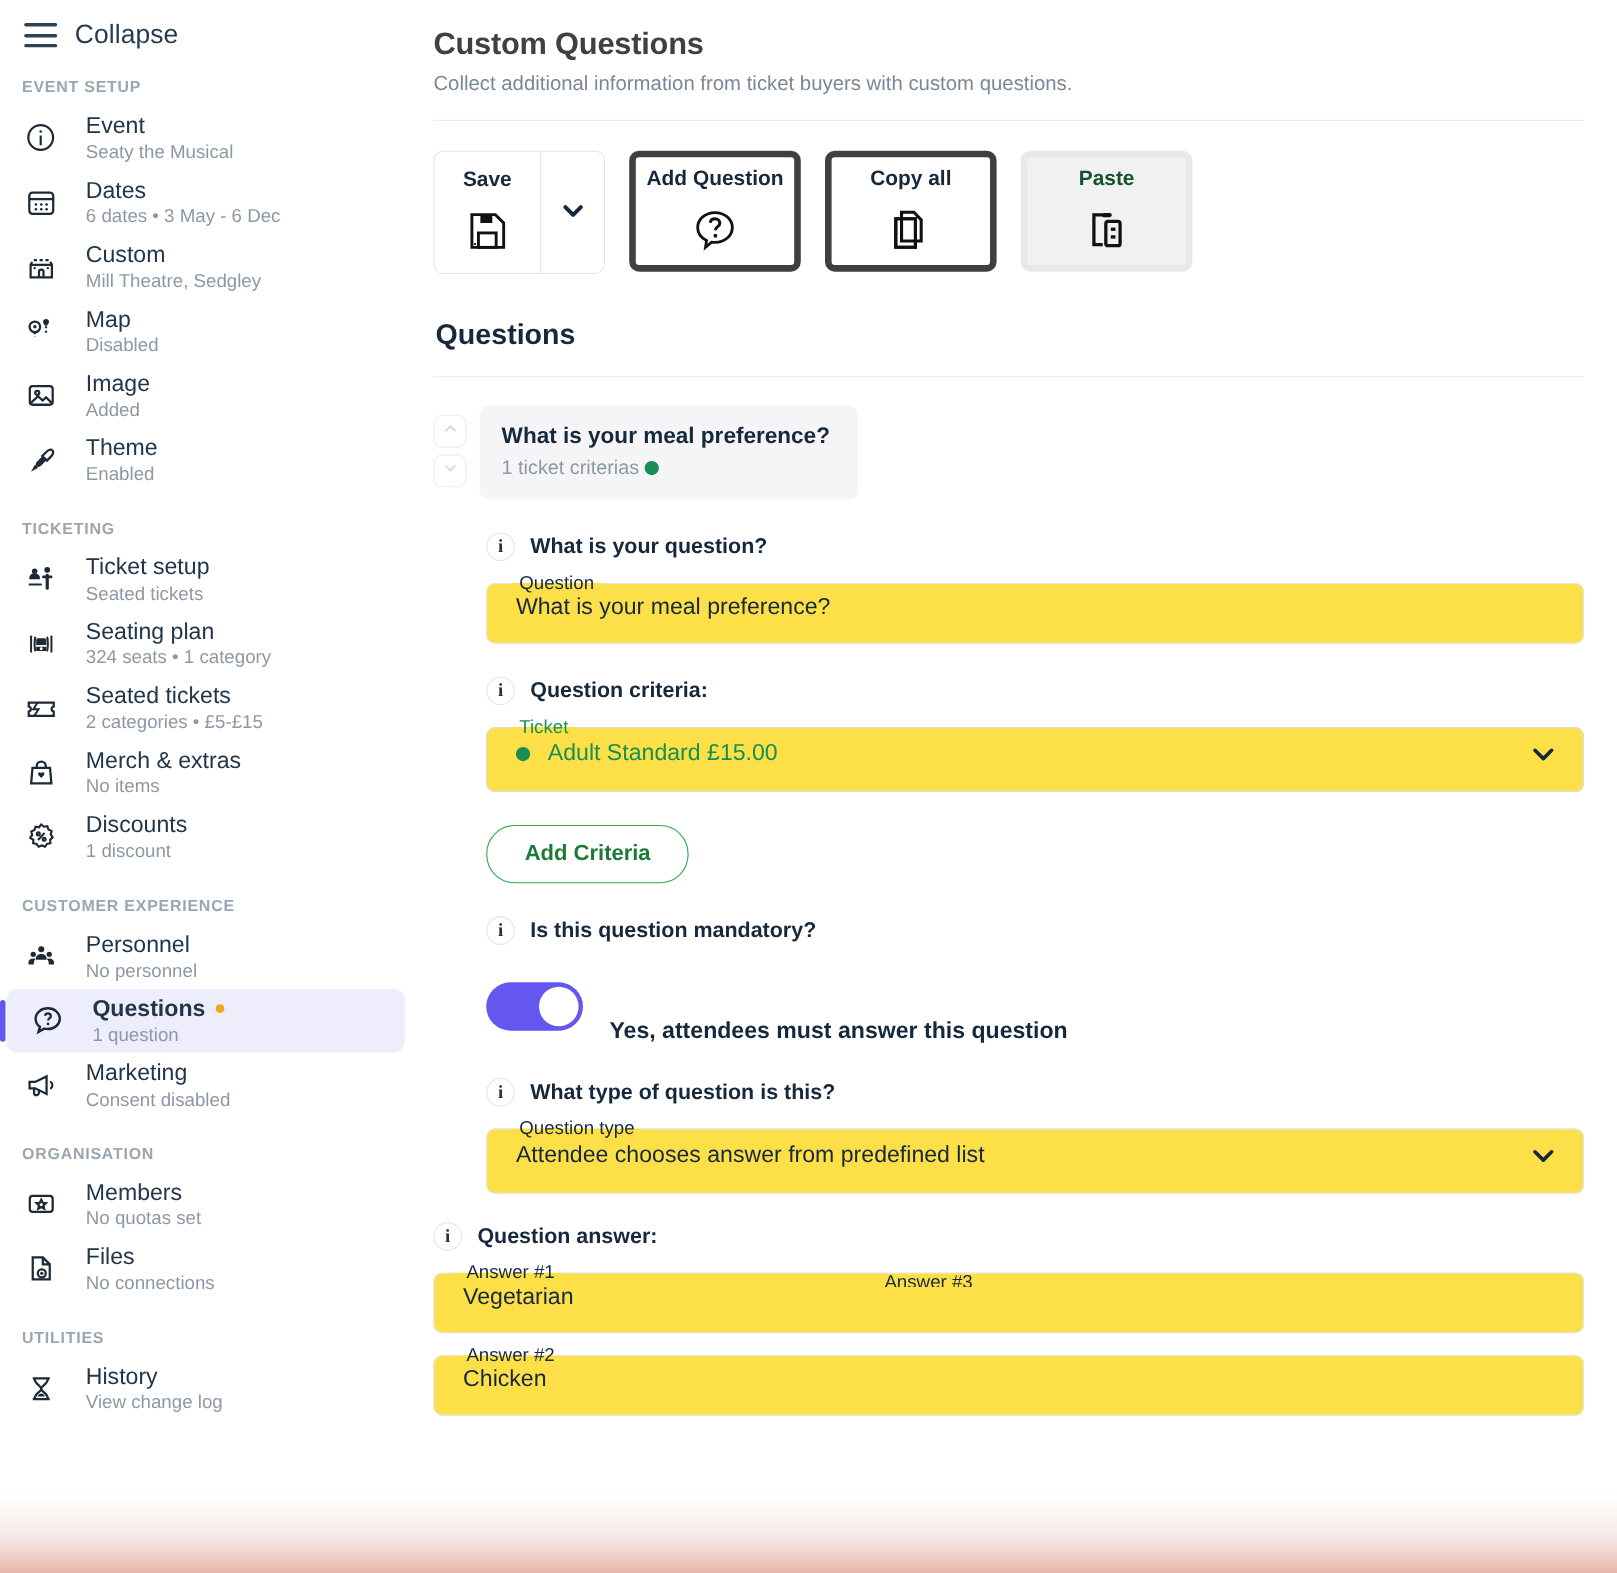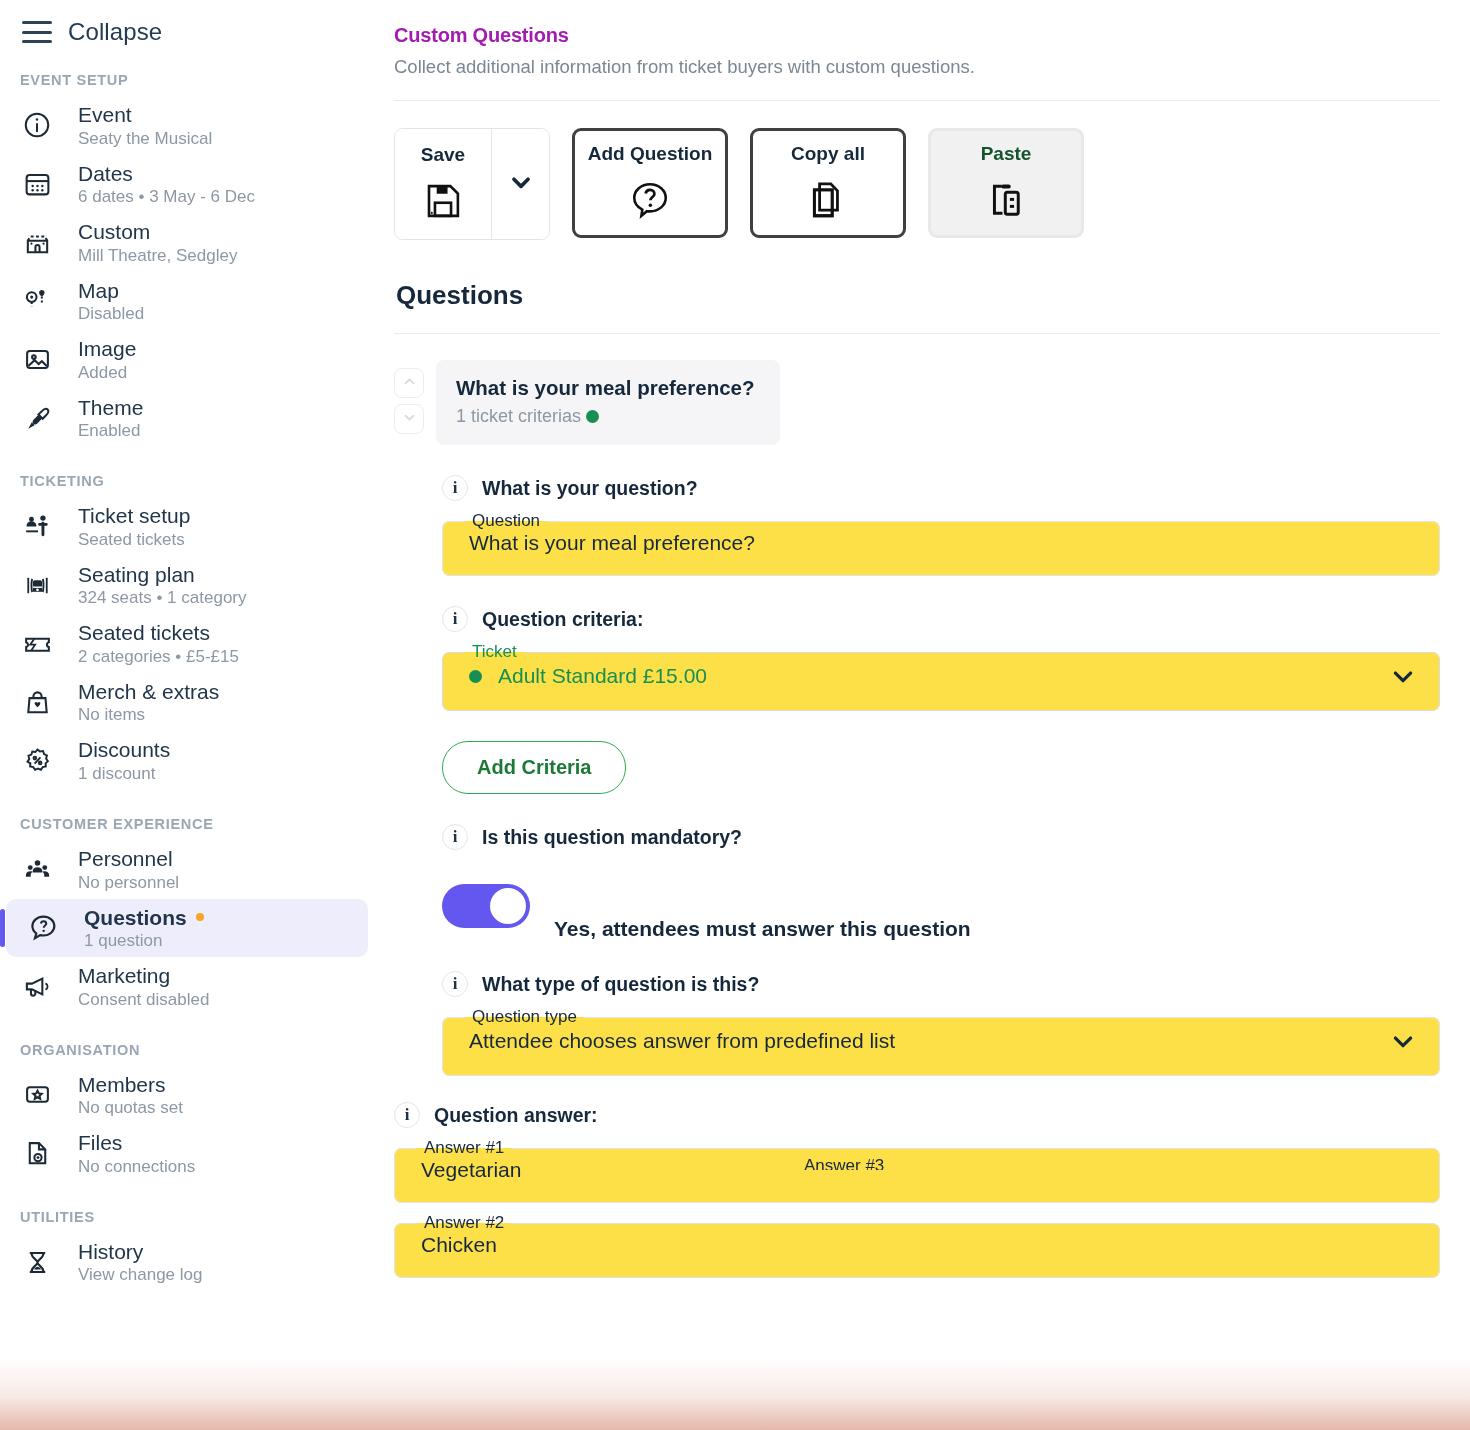--- a/index.html
+++ b/index.html
@@ -51,29 +51,29 @@
   .nav-ico { width: 34px; height: 34px; flex: 0 0 34px; display:flex; align-items:center; justify-content:center; color: #1d2a36; }
   .nav-ico svg { display:block; }
   .nav-text { display: flex; flex-direction: column; line-height: 1.12; min-width: 0; }
   .nav-title { font-size: 21px; color: #22364b; display:flex; align-items:center; gap: 9px;}
   .nav-item.active .nav-title { font-weight: bold; }
   .nav-sub { font-size: 17px; color: #8d98a5; margin-top: 2px; }
   .dot-badge { width: 8px; height: 8px; border-radius: 50%; background: #f5a623; display:inline-block; }
 
   
   .main { flex: 1 1 auto; padding: 20px 30px 0 14px; position: relative; }
-  .page-title { font-size: 20px; font-weight: bold; color: #a21caf; margin: 4px 0 0 0; letter-spacing: -.2px; }
+  .page-title { font-size: 28px; font-weight: bold; color: #404040; margin: 4px 0 0 0; letter-spacing: -.2px; }
   .page-sub { font-size: 18.5px; color: #7b8794; margin-top: 9px; }
   .hr { height: 1px; background: #ececec; margin: 22px 0 0 0; }
 
   
   .toolbar { display: flex; gap: 22px; padding: 27px 0 0 0; }
   .tbtn {
     min-width: 156px; height: 110px;
-    border: 3px solid #404040; border-radius: 9px; background: #fff;
+    border: 6px solid #404040; border-radius: 9px; background: #fff;
     display: flex; flex-direction: column; align-items: center; justify-content: center;
     gap: 12px; cursor: pointer;
   }
   .tbtn.disabled { background: #f1f1f1; border-color: #e8e8e8; }
   .tbtn-label { font-size: 19px; font-weight: bold; color: #16283c; }
   .tbtn.disabled .tbtn-label { color: #14532d; }
   .tbtn-ico { height: 46px; display: flex; align-items: center; justify-content: center; }
 
   .save-group { display: flex; border: 1px solid #e2e4e7; border-radius: 9px; overflow: hidden; min-width: 156px; }
   .save-main {

